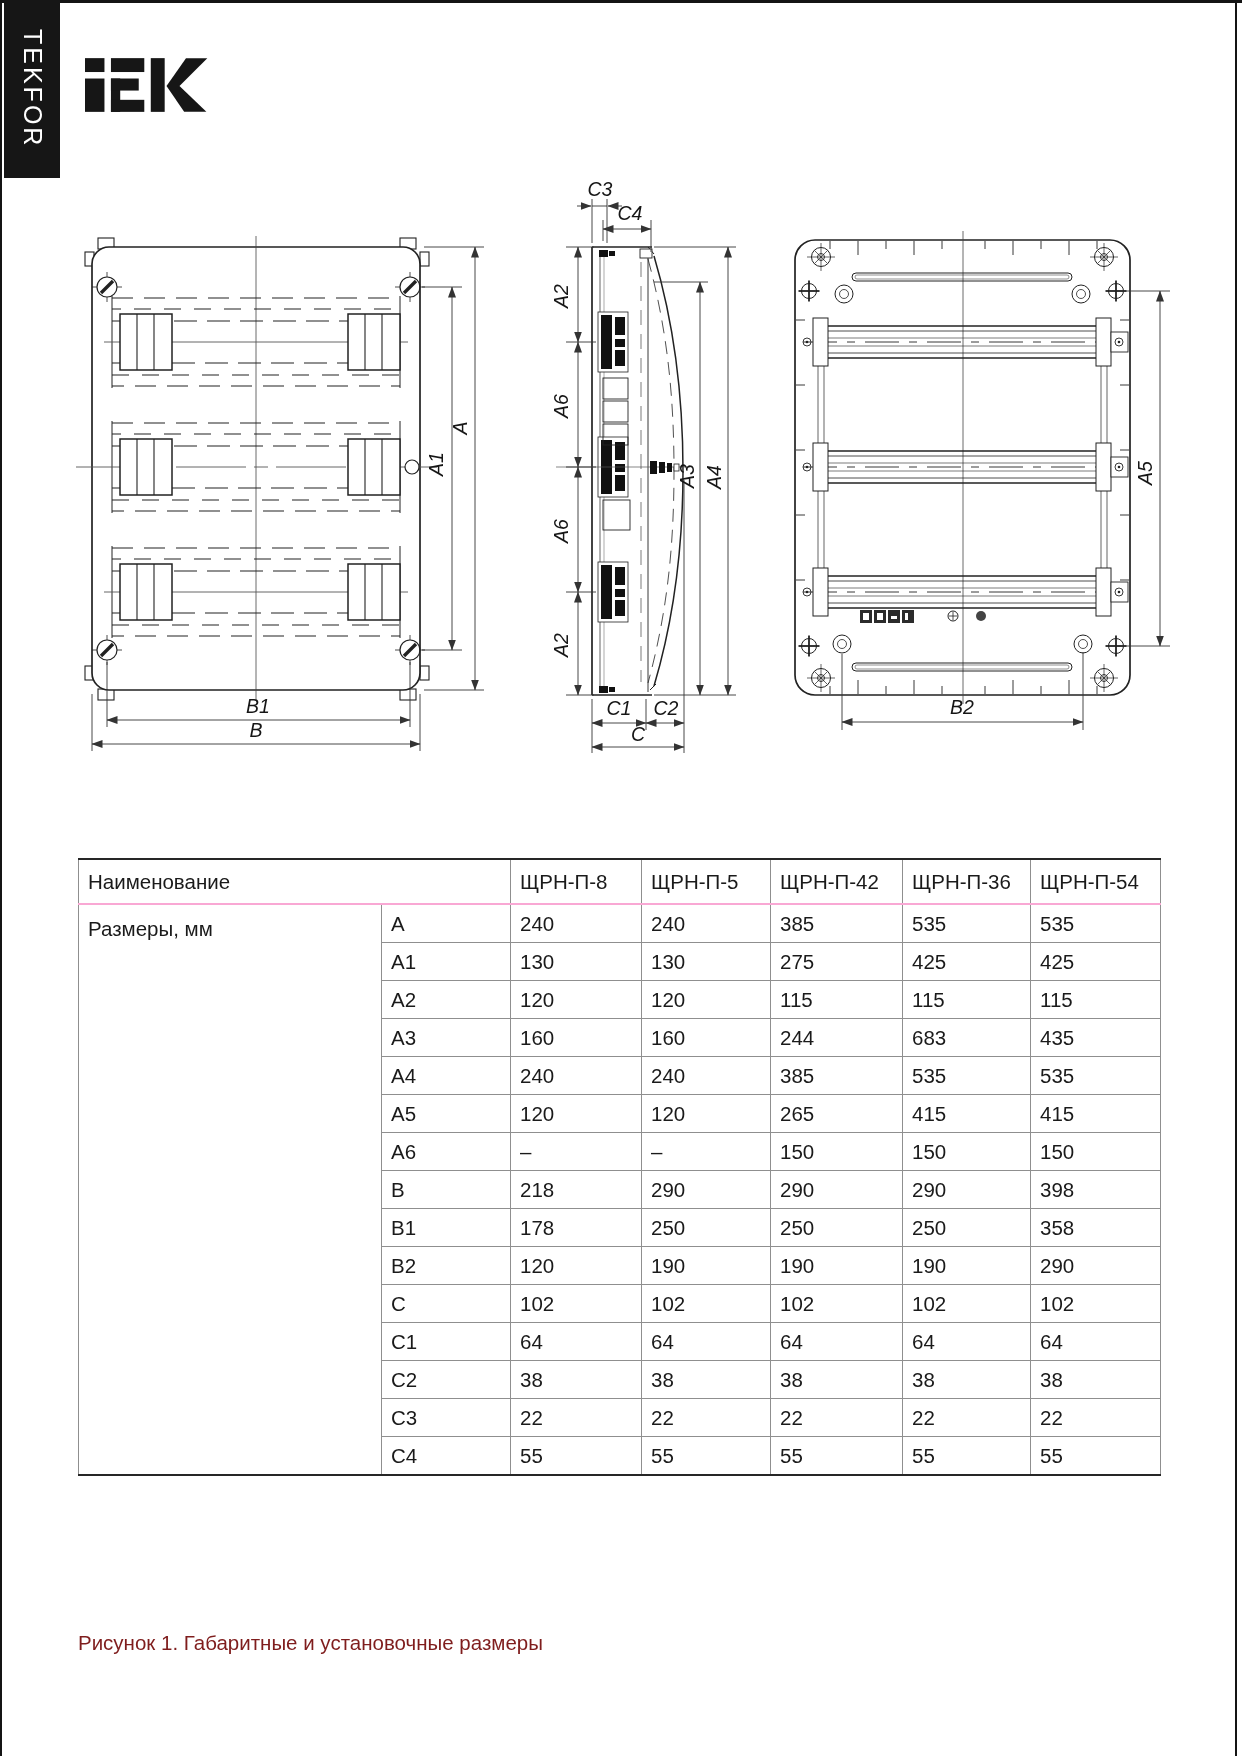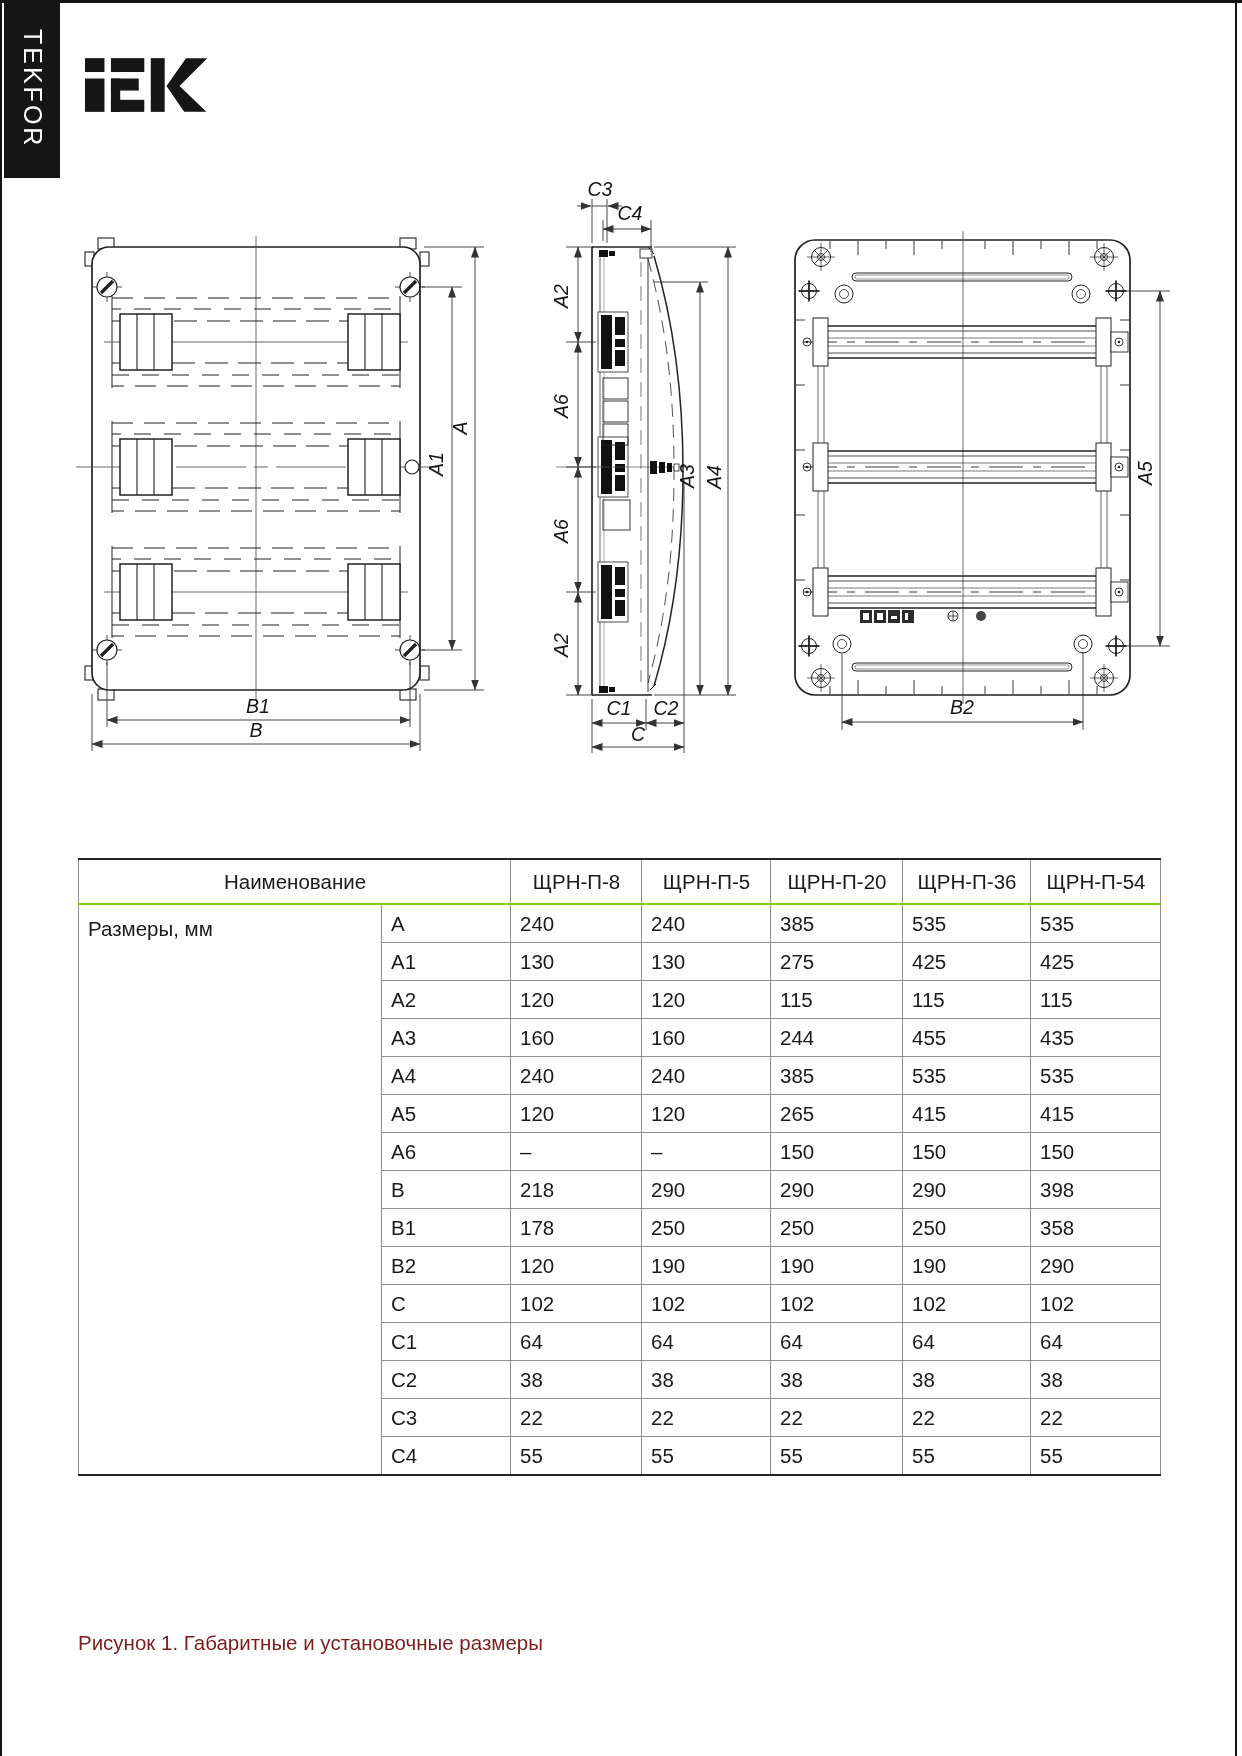--- a/index.html
+++ b/index.html
@@ -15,21 +15,21 @@
   .logo{position:absolute;left:85px;top:54px;}
   .drawings{position:absolute;left:0;top:0;width:1242px;height:778px;}
   .drawings line,.drawings path,.drawings rect,.drawings circle,.drawings polyline{vector-effect:none;}
   .dt{font:italic 19.5px "Liberation Sans",sans-serif;fill:#161616;text-anchor:middle;}
   .tblwrap{position:absolute;left:78px;top:858px;}
   table{border-collapse:collapse;table-layout:fixed;width:1082px;font-size:20.5px;color:#1a1a1a;
         border-top:2.5px solid #262626;border-bottom:2.5px solid #262626;}
   th,td{border:1px solid #8f8f8f;font-weight:normal;text-align:left;
         padding:5px 8px 5px 9px;height:27px;vertical-align:middle;white-space:nowrap;
         overflow:hidden;}
-  thead th{height:33px;border-bottom:2px solid #84cc16;text-align:center;}
+  thead th{height:33px;border-bottom:2px solid #f9a8d4;}
   td.grp{vertical-align:top;padding-top:12px;}
   .caption{position:absolute;left:78px;top:1631px;font-size:20.5px;color:#7f1d1d;}
 </style>
 </head>
 <body>
 
 <div class="page">
   <div class="border-top"></div>
   <div class="border-left"></div>
   <div class="border-right"></div>
@@ -430,21 +430,21 @@
         <col style="width:129px">
           <col style="width:132px">
           <col style="width:128px">
           <col style="width:130px">
       </colgroup>
       <thead>
         <tr>
           <th colspan="2">Наименование</th>
           <th>ЩРН-П-8</th>
           <th>ЩРН-П-5</th>
-          <th>ЩРН-П-20</th>
+          <th>ЩРН-П-42</th>
           <th>ЩРН-П-36</th>
           <th>ЩРН-П-54</th>
         </tr>
       </thead>
       <tbody>
         <tr>
           <td class="grp" rowspan="15">Размеры, мм</td>
           <td>A</td>
           <td>240</td>
           <td>240</td>
@@ -466,21 +466,21 @@
           <td>120</td>
           <td>115</td>
           <td>115</td>
           <td>115</td>
         </tr>
         <tr>
           <td>A3</td>
           <td>160</td>
           <td>160</td>
           <td>244</td>
-          <td>455</td>
+          <td>683</td>
           <td>435</td>
         </tr>
         <tr>
           <td>A4</td>
           <td>240</td>
           <td>240</td>
           <td>385</td>
           <td>535</td>
           <td>535</td>
         </tr>

